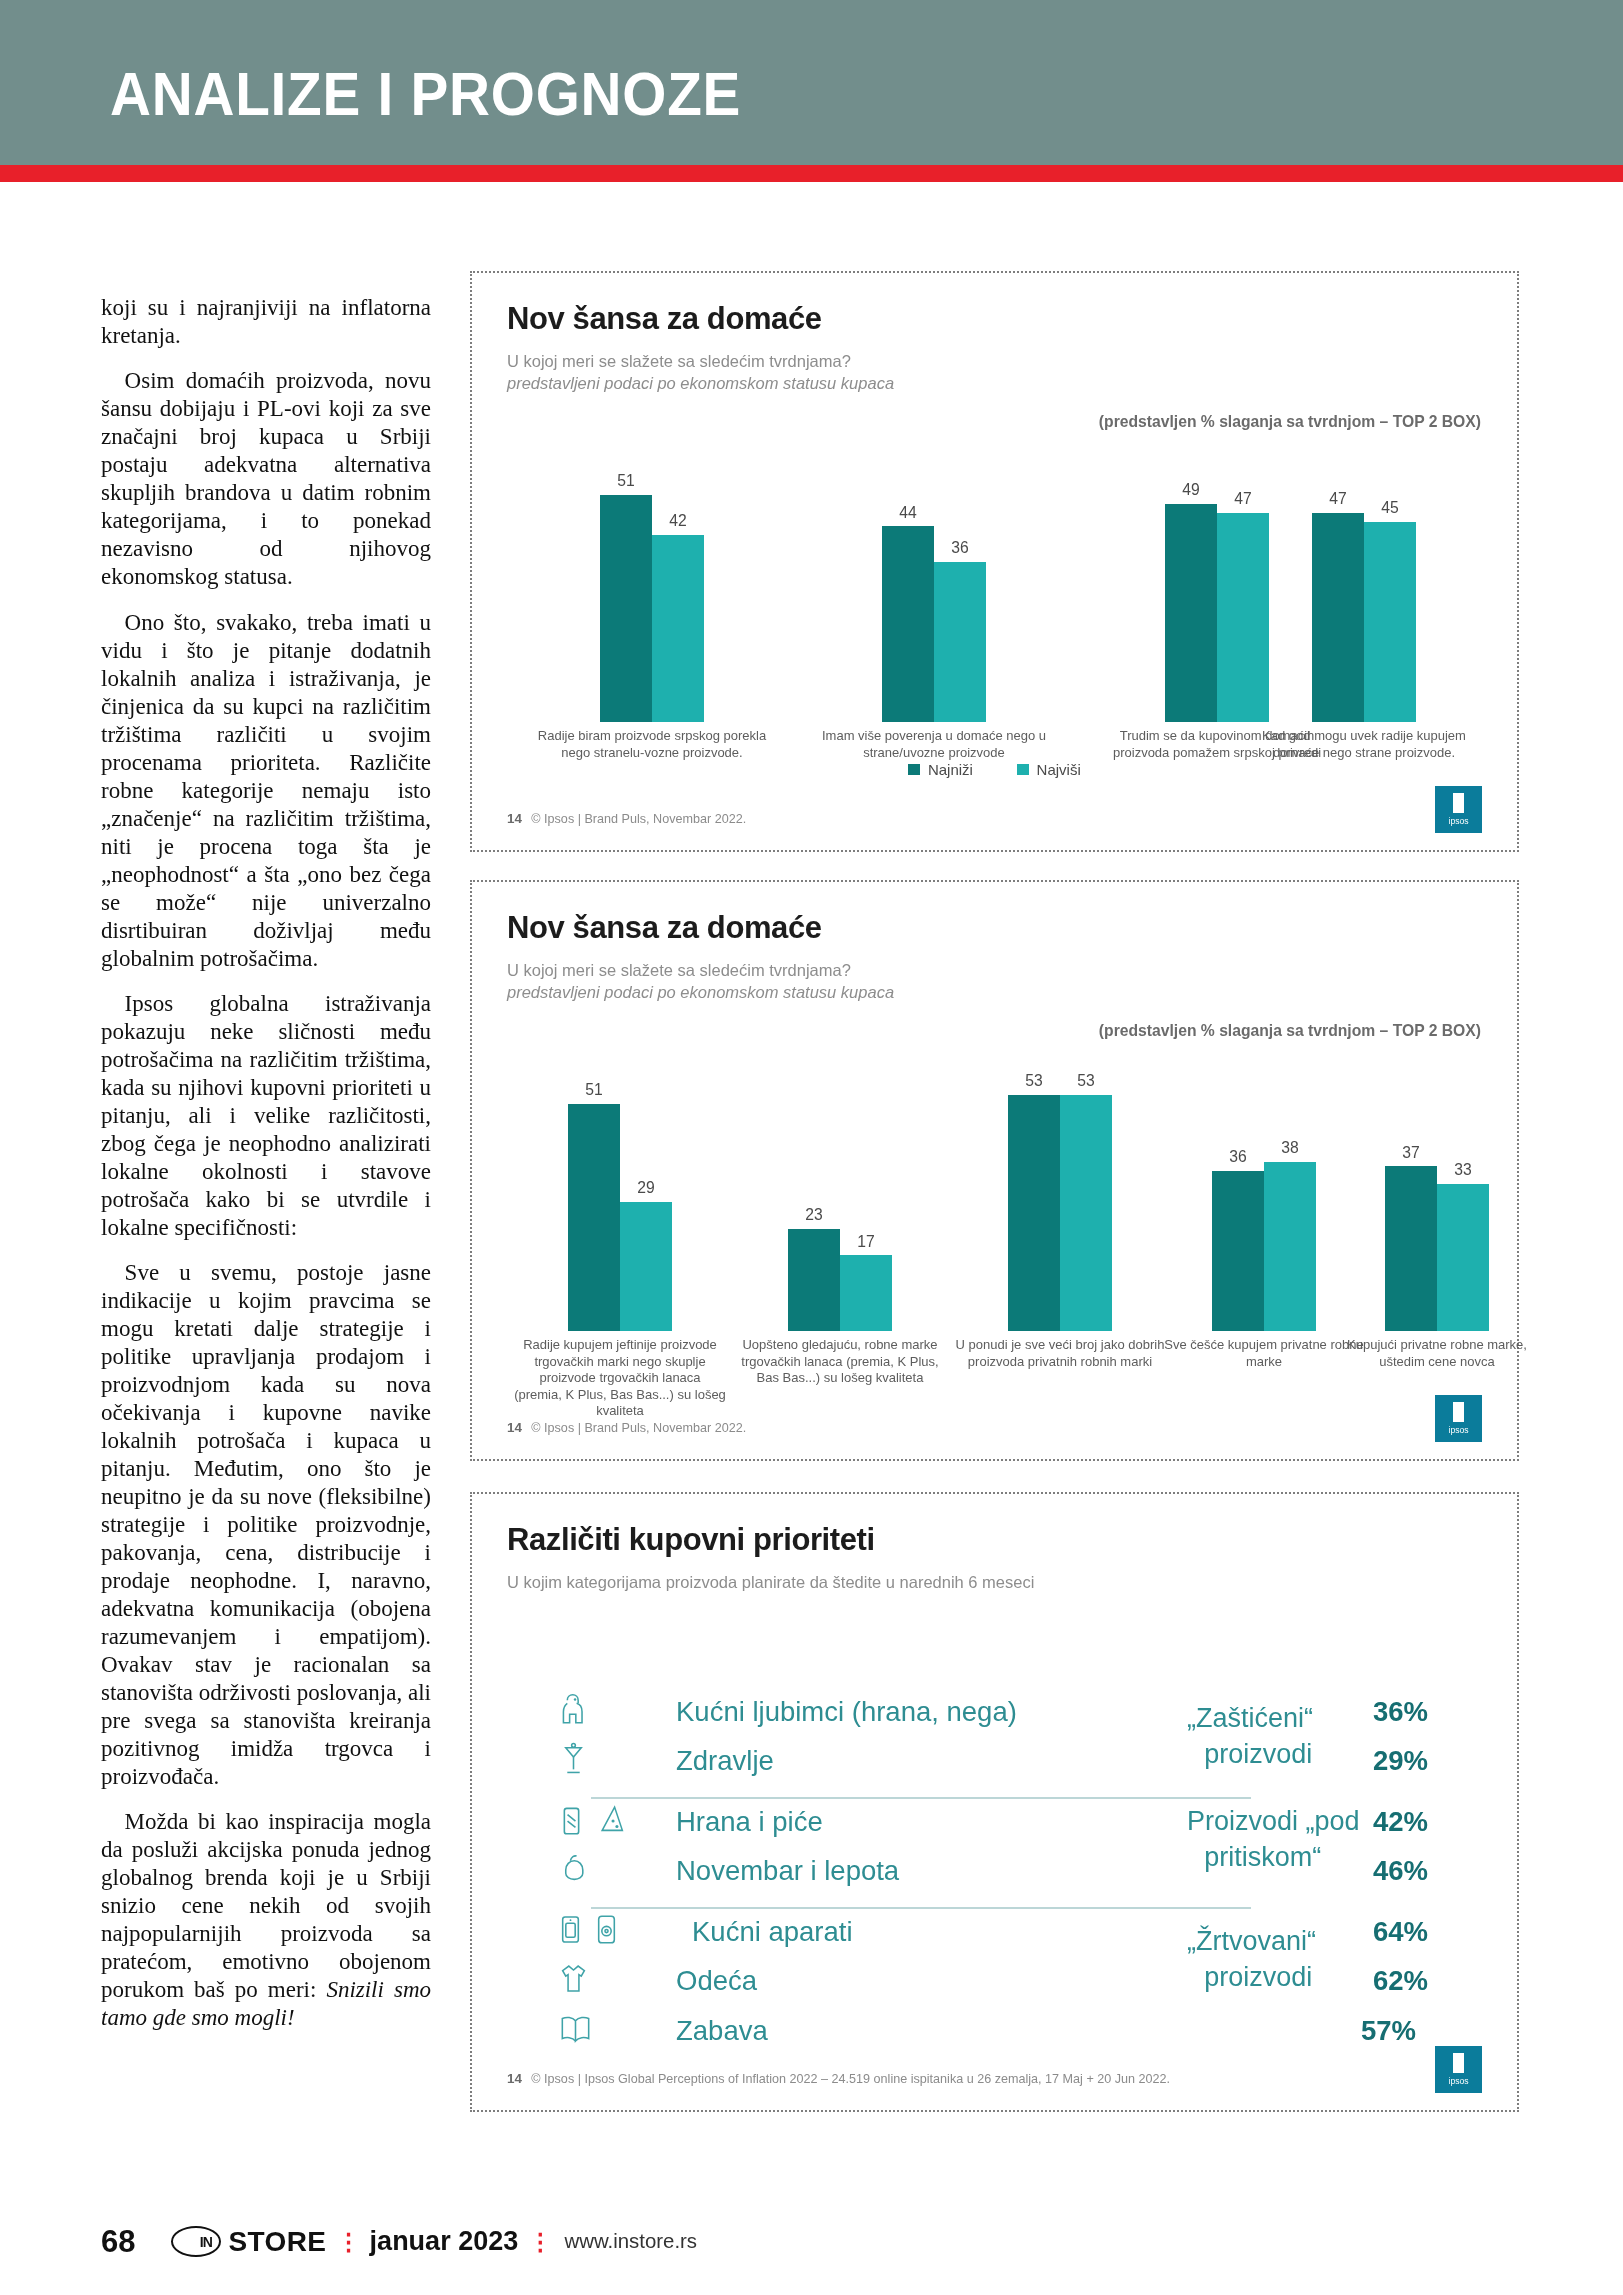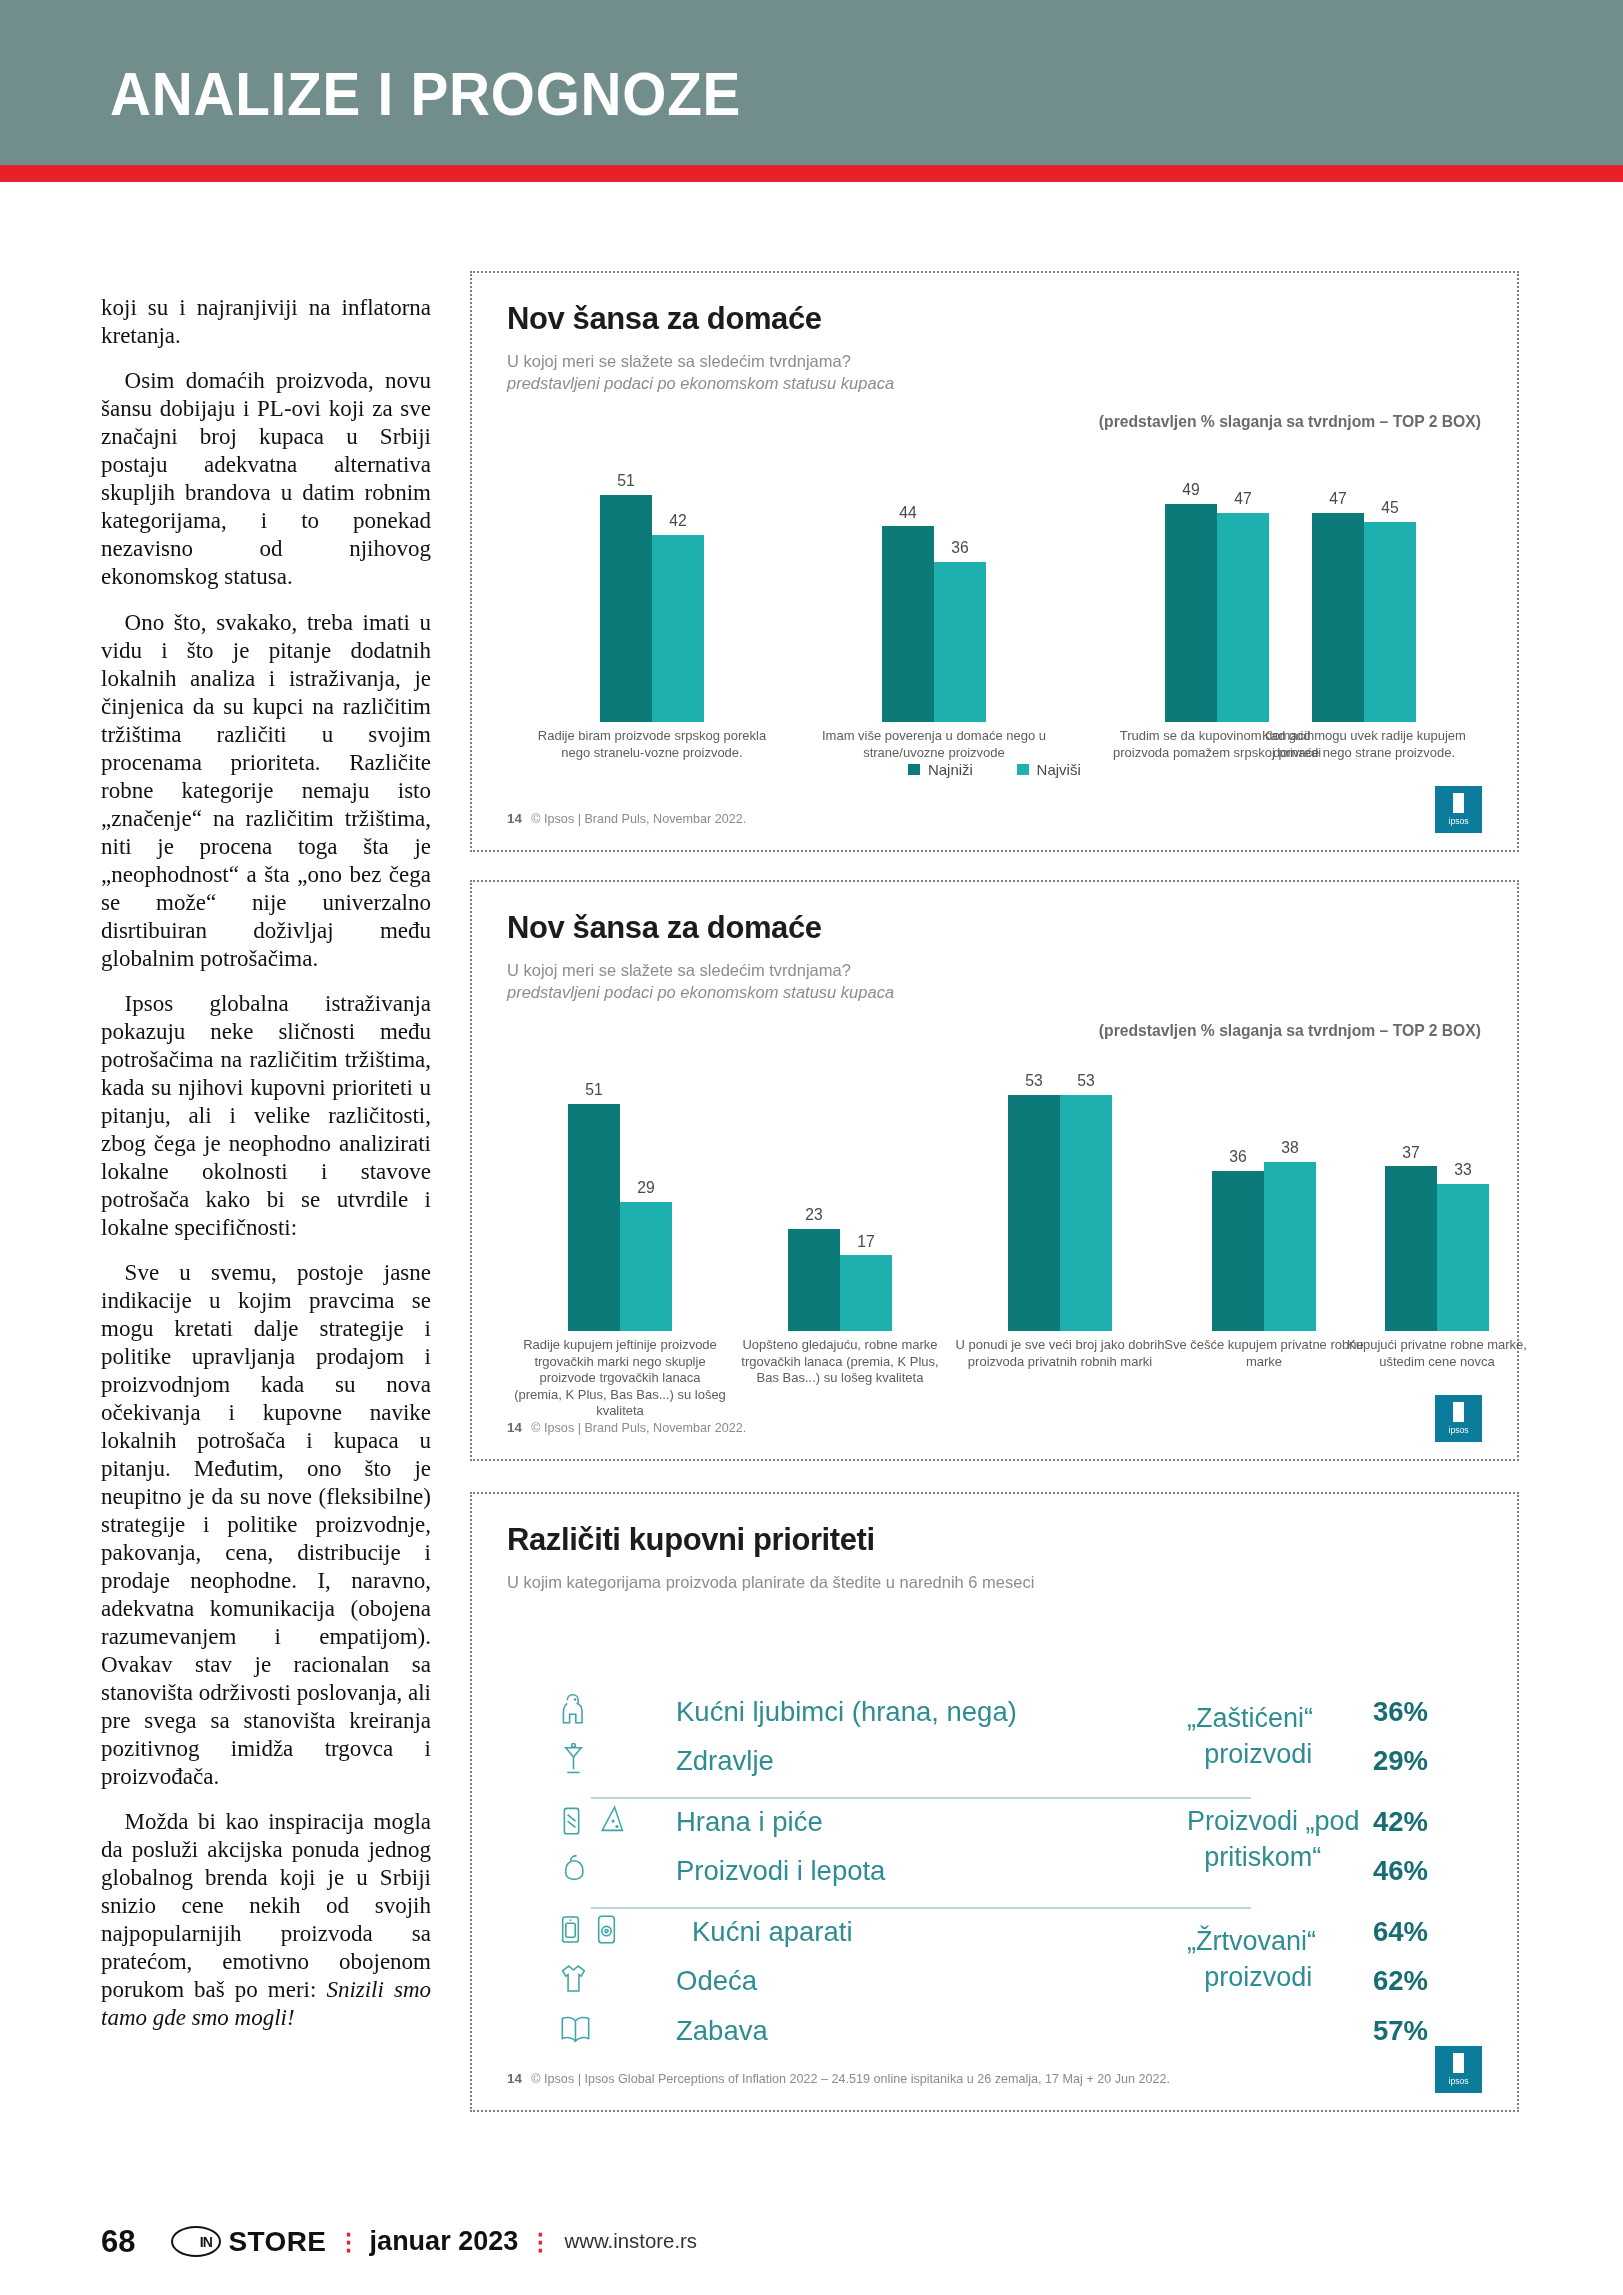--- a/index.html
+++ b/index.html
@@ -300,21 +300,21 @@
           <div class="prio-label">Hrana i piće</div>
           <div class="prio-pct">42%</div>
         </div>
         <div class="prio-row" style="position: absolute; top: 159px; left: 0px; right: 0px; height: 49px;">
           <div class="prio-icons">
             <span><svg width="31" height="35" viewBox="0 0 40 44" fill="none" stroke="currentColor" stroke-width="2">
                 <path d="M10 24c0-7 5-12 11-12s11 5 11 12v4c0 5-5 8-11 8s-11-3-11-8z"></path>
                 <path d="M16 12c1-5 5-7 8-6"></path>
               </svg></span>
           </div>
-          <div class="prio-label">Proizvodi i lepota</div>
+          <div class="prio-label">Novembar i lepota</div>
           <div class="prio-pct">46%</div>
         </div>
         <div class="prio-sep" style="position: absolute; top: 212px; left: 33px;"></div>
         <div class="prio-row" style="position: absolute; top: 220px; left: 0px; right: 0px; height: 49px; gap: 16px;">
           <div class="prio-icons">
             <span><svg width="25" height="35" viewBox="0 0 32 44" fill="none" stroke="currentColor" stroke-width="2">
                 <rect x="6" y="6" width="20" height="32" rx="3"></rect>
                 <rect x="10" y="14" width="12" height="18" rx="2"></rect>
                 <circle cx="16" cy="10" r="1.2" fill="currentColor" stroke="none"></circle>
               </svg></span>
@@ -329,21 +329,21 @@
         </div>
         <div class="prio-row" style="position: absolute; top: 269px; left: 0px; right: 0px; height: 49px;">
           <div class="prio-icons">
             <span><svg width="31" height="35" viewBox="0 0 40 44" fill="none" stroke="currentColor" stroke-width="2">
                 <path d="M14 6l6 5 6-5 8 6-4 7-3-2v21H13V17l-3 2-4-7z"></path>
               </svg></span>
           </div>
           <div class="prio-label">Odeća</div>
           <div class="prio-pct">62%</div>
         </div>
-        <div class="prio-row" style="position: absolute; top: 319px; left: 0px; right: 0px; height: 49px;">
+        <div class="prio-row" style="position: absolute; top: 319px; left: 0px; right: 12px; height: 49px;">
           <div class="prio-icons">
             <span><svg width="35" height="31" viewBox="0 0 44 40" fill="none" stroke="currentColor" stroke-width="2">
                 <path d="M22 10C18 5 10 5 5 7v26c5-2 13-2 17 3"></path>
                 <path d="M22 10c4-5 12-5 17-3v26c-5-2-13-2-17 3z"></path>
               </svg></span>
           </div>
           <div class="prio-label">Zabava</div>
           <div class="prio-pct">57%</div>
         </div>
         <div class="grp-cell" style="top: 12.6px;">

